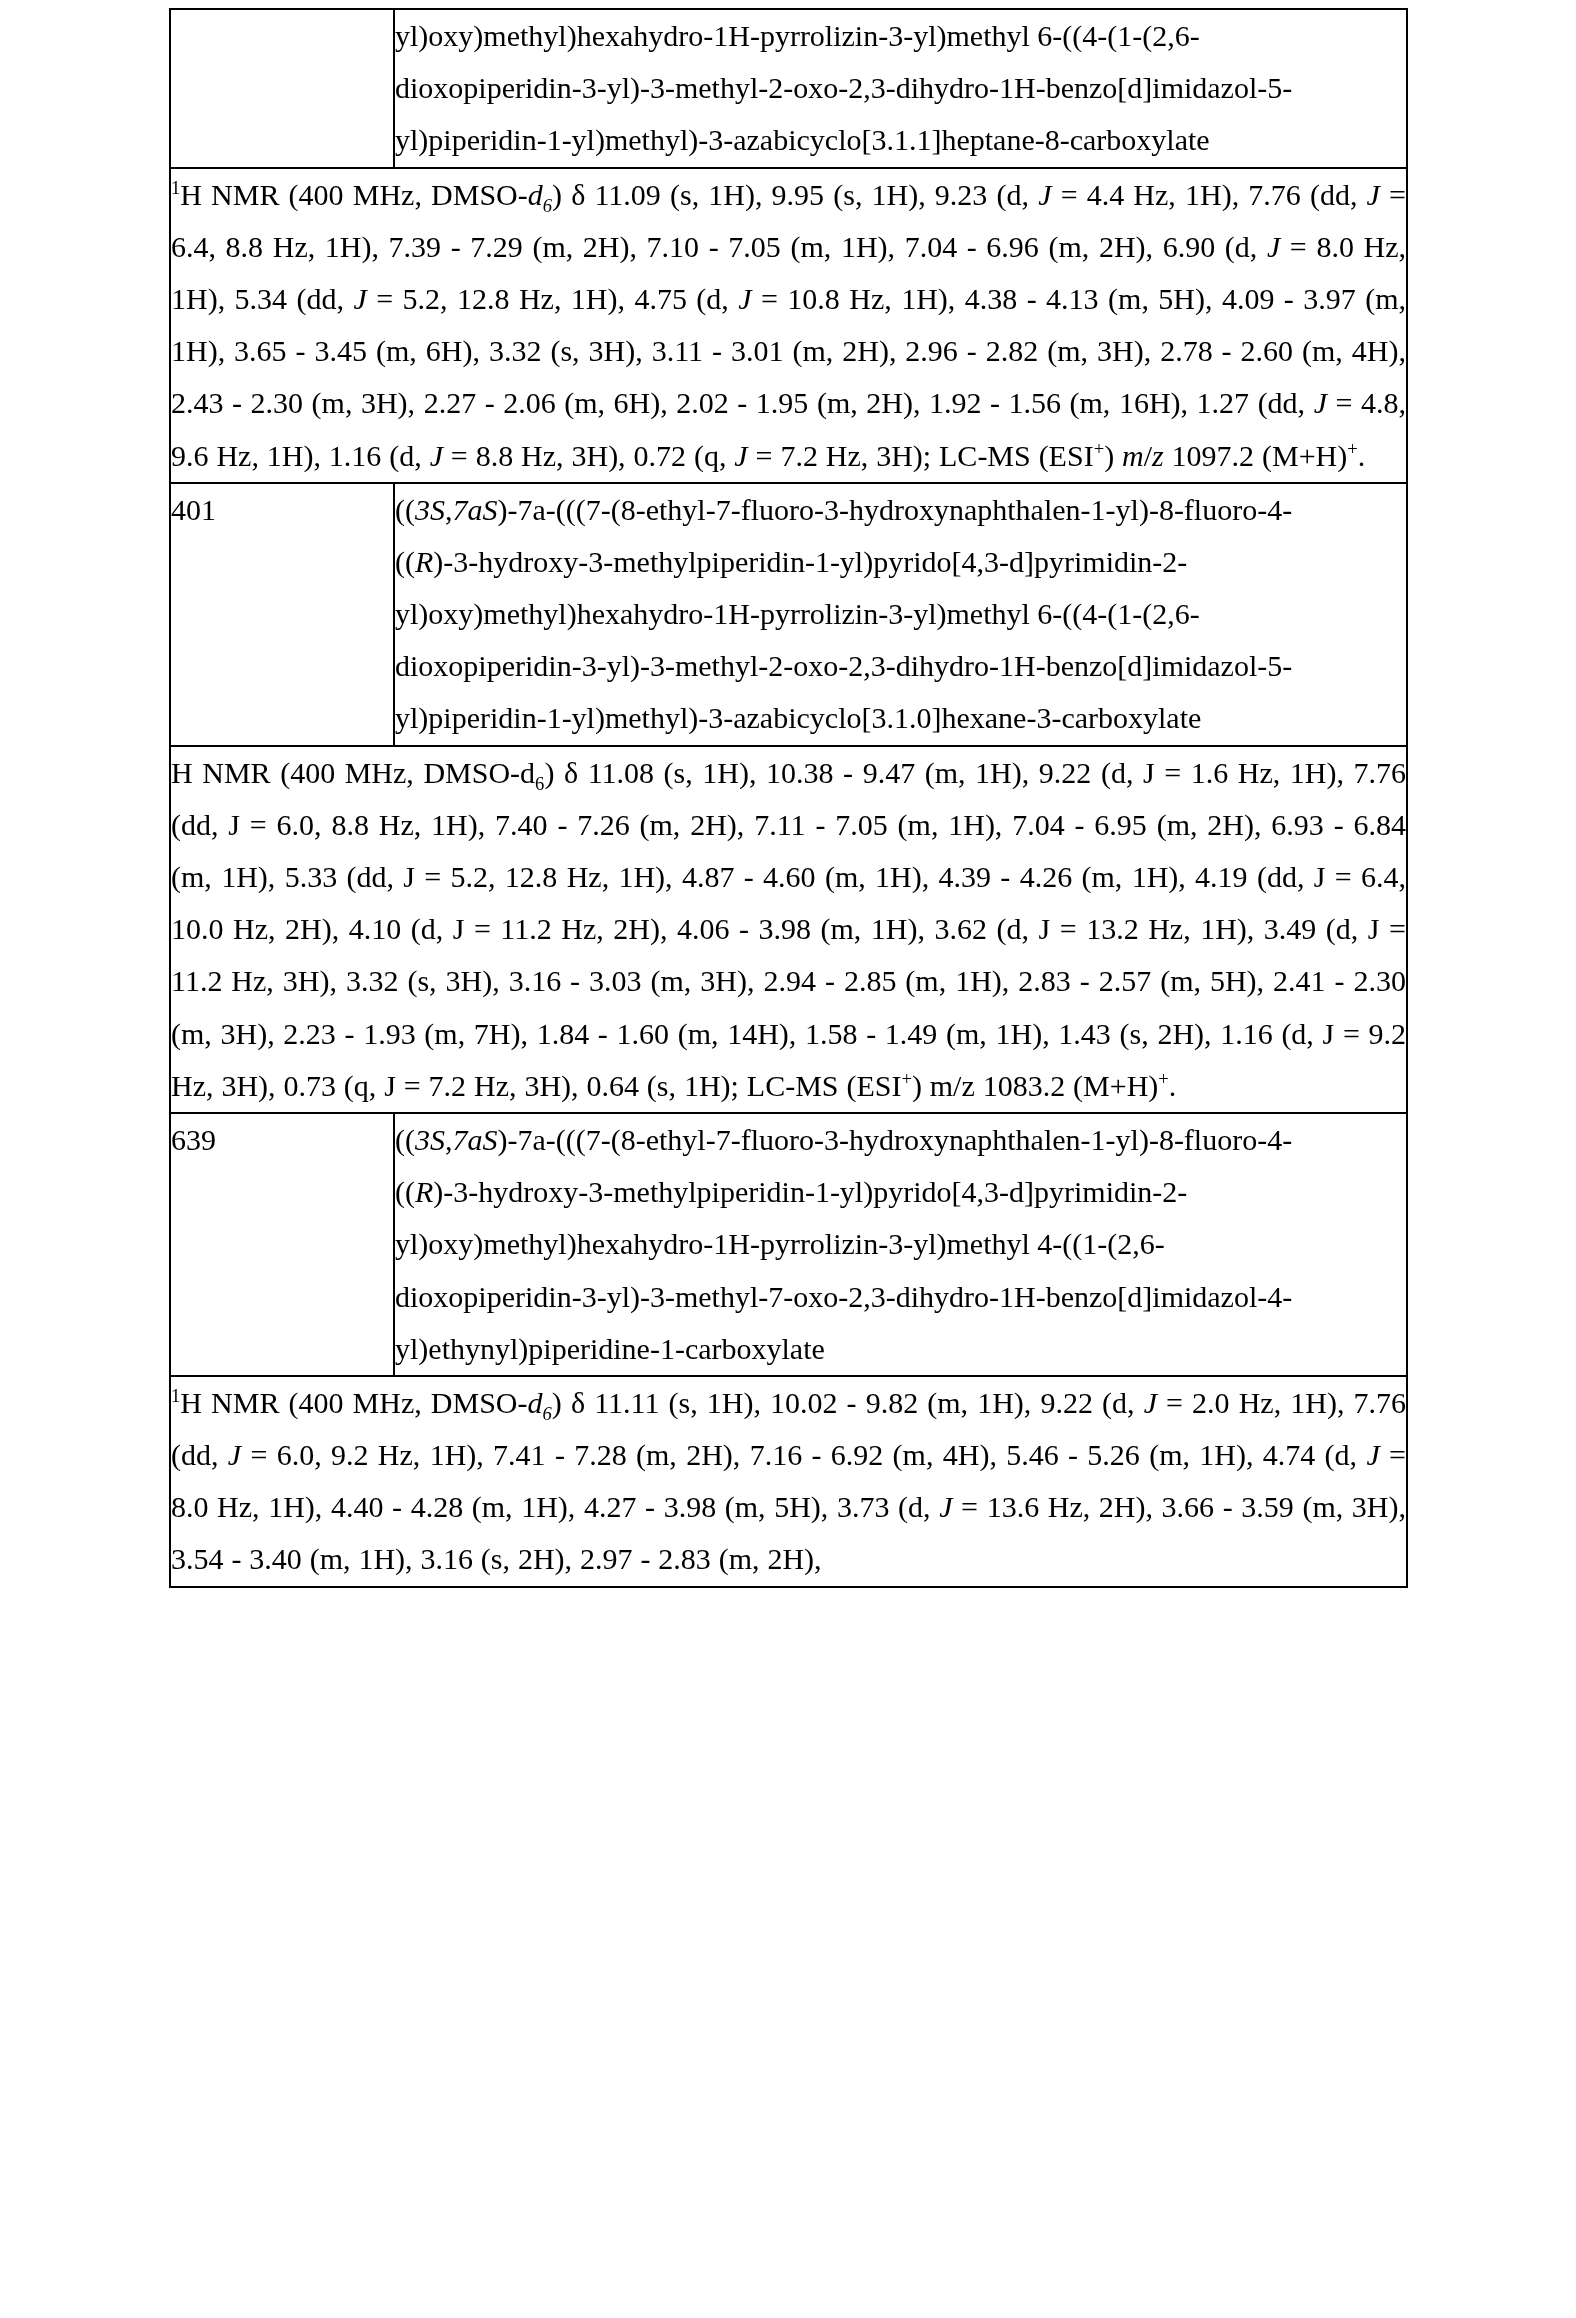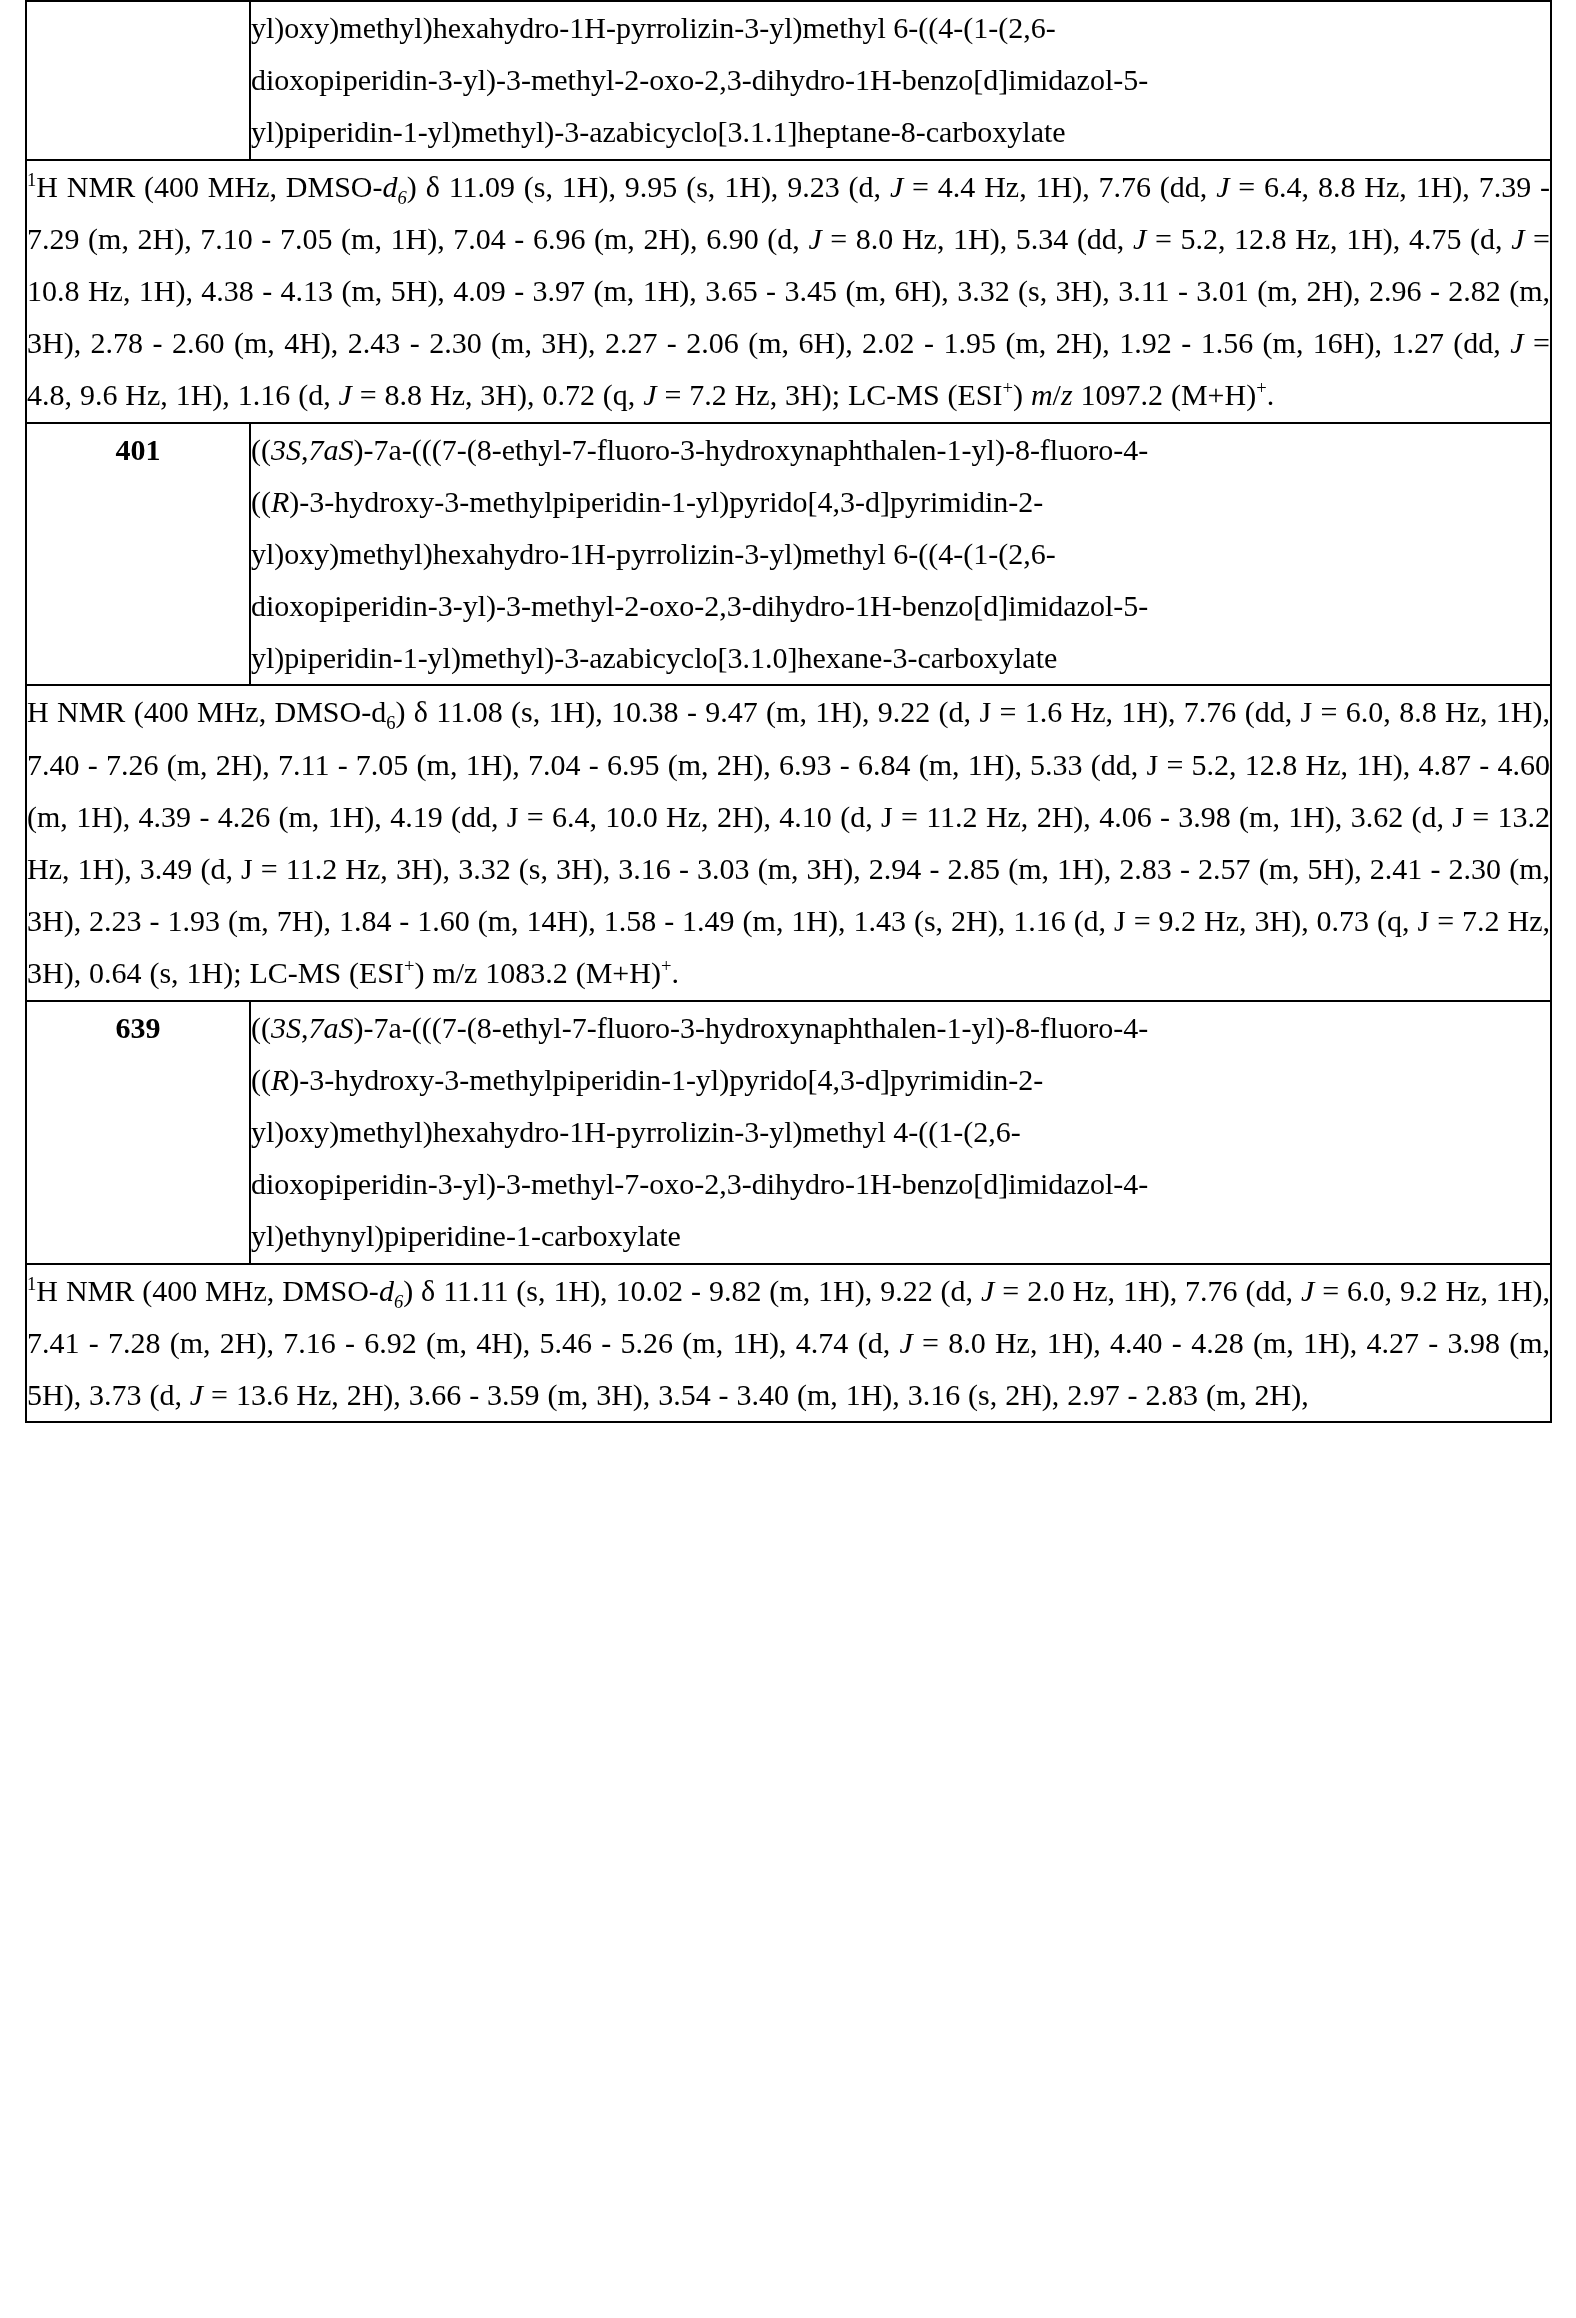--- a/index.html
+++ b/index.html
@@ -15,40 +15,39 @@
     color: #000000;
     overflow: hidden;
   }
   .page {
     position: relative;
     width: 1577px;
     height: 2319px;
     box-sizing: border-box;
   }
   table.compound-table {
-    width: 1527px;
-    margin: 0 auto;
+    width: 1239px;
+    margin: 8px auto;
     border-collapse: collapse;
     table-layout: fixed;
     font-size: 30px;
     line-height: 1.72;
   }
   table.compound-table td {
     border: 2.5px solid #000000;
     padding: 0;
     vertical-align: top;
   }
   col.num-col { width: 224px; }
   col.name-col { width: auto; }
 
   td.num-cell {
-    text-align: center;
+    text-align: left;
     padding: 11.6px 15px 11.6px 6.6px;
     white-space: nowrap;
-    font-weight: bold;
   }
   td.name-cell {
     text-align: left;
     padding: 11.6px 21.6px 18px 18px;
     word-break: break-word;
     hyphens: none;
   }
   td.nmr-cell {
     text-align: left;
     padding: 13.3px 21.6px 18px 11.6px;

